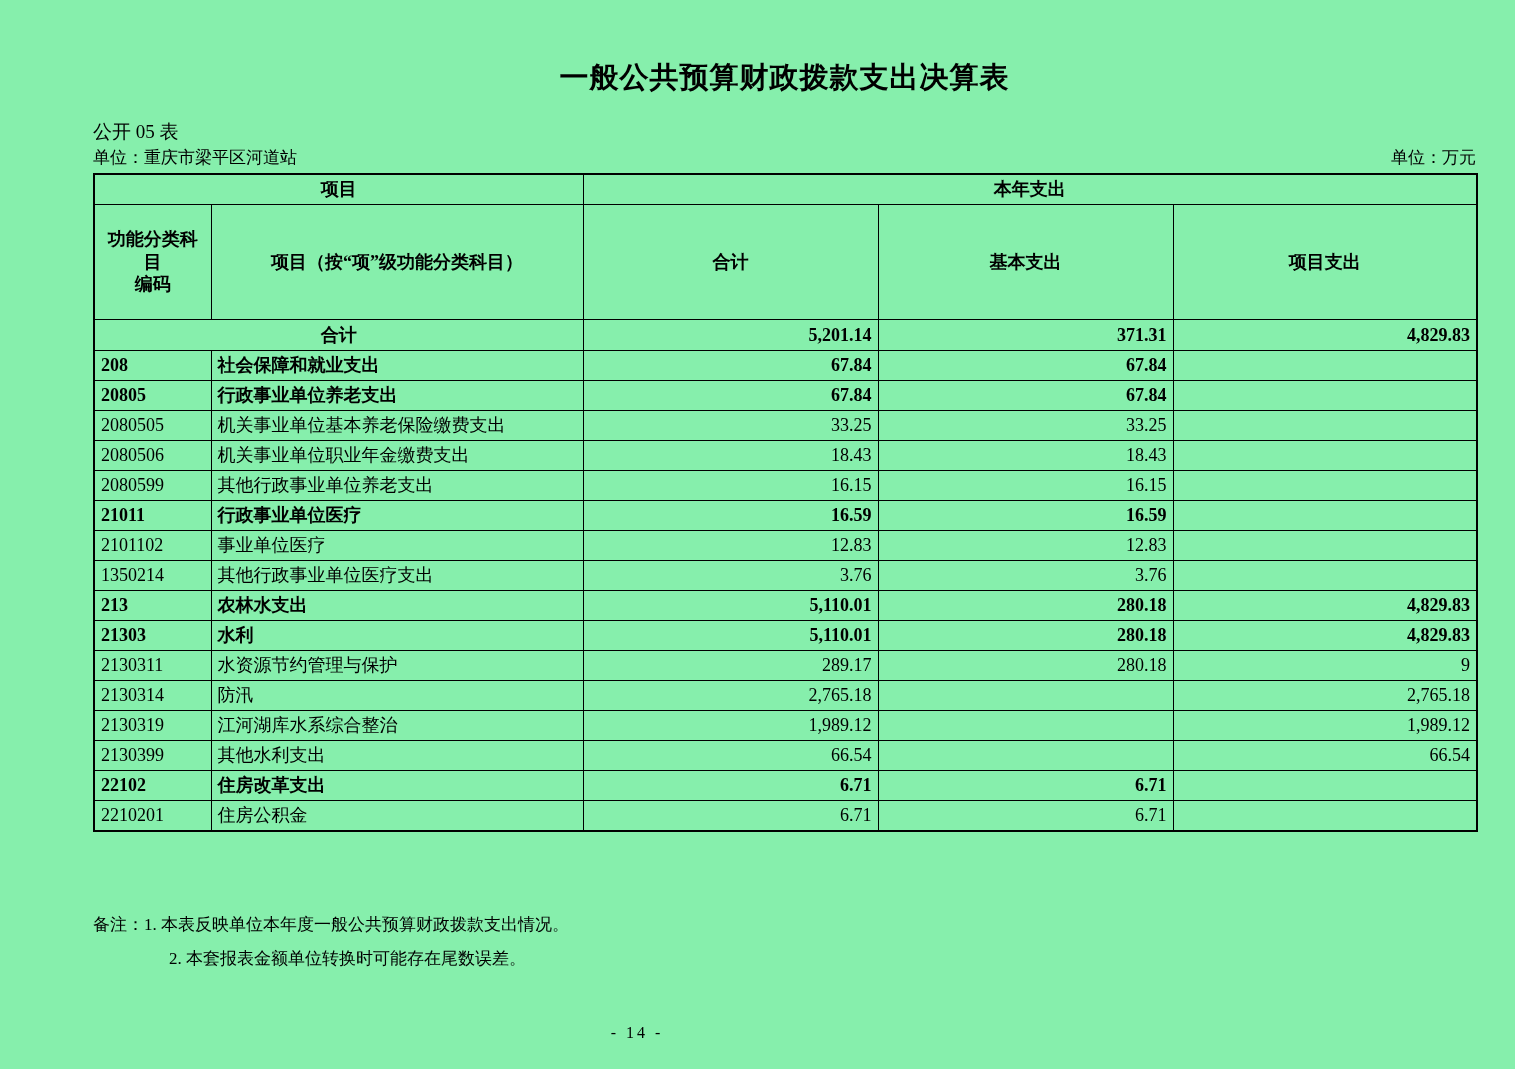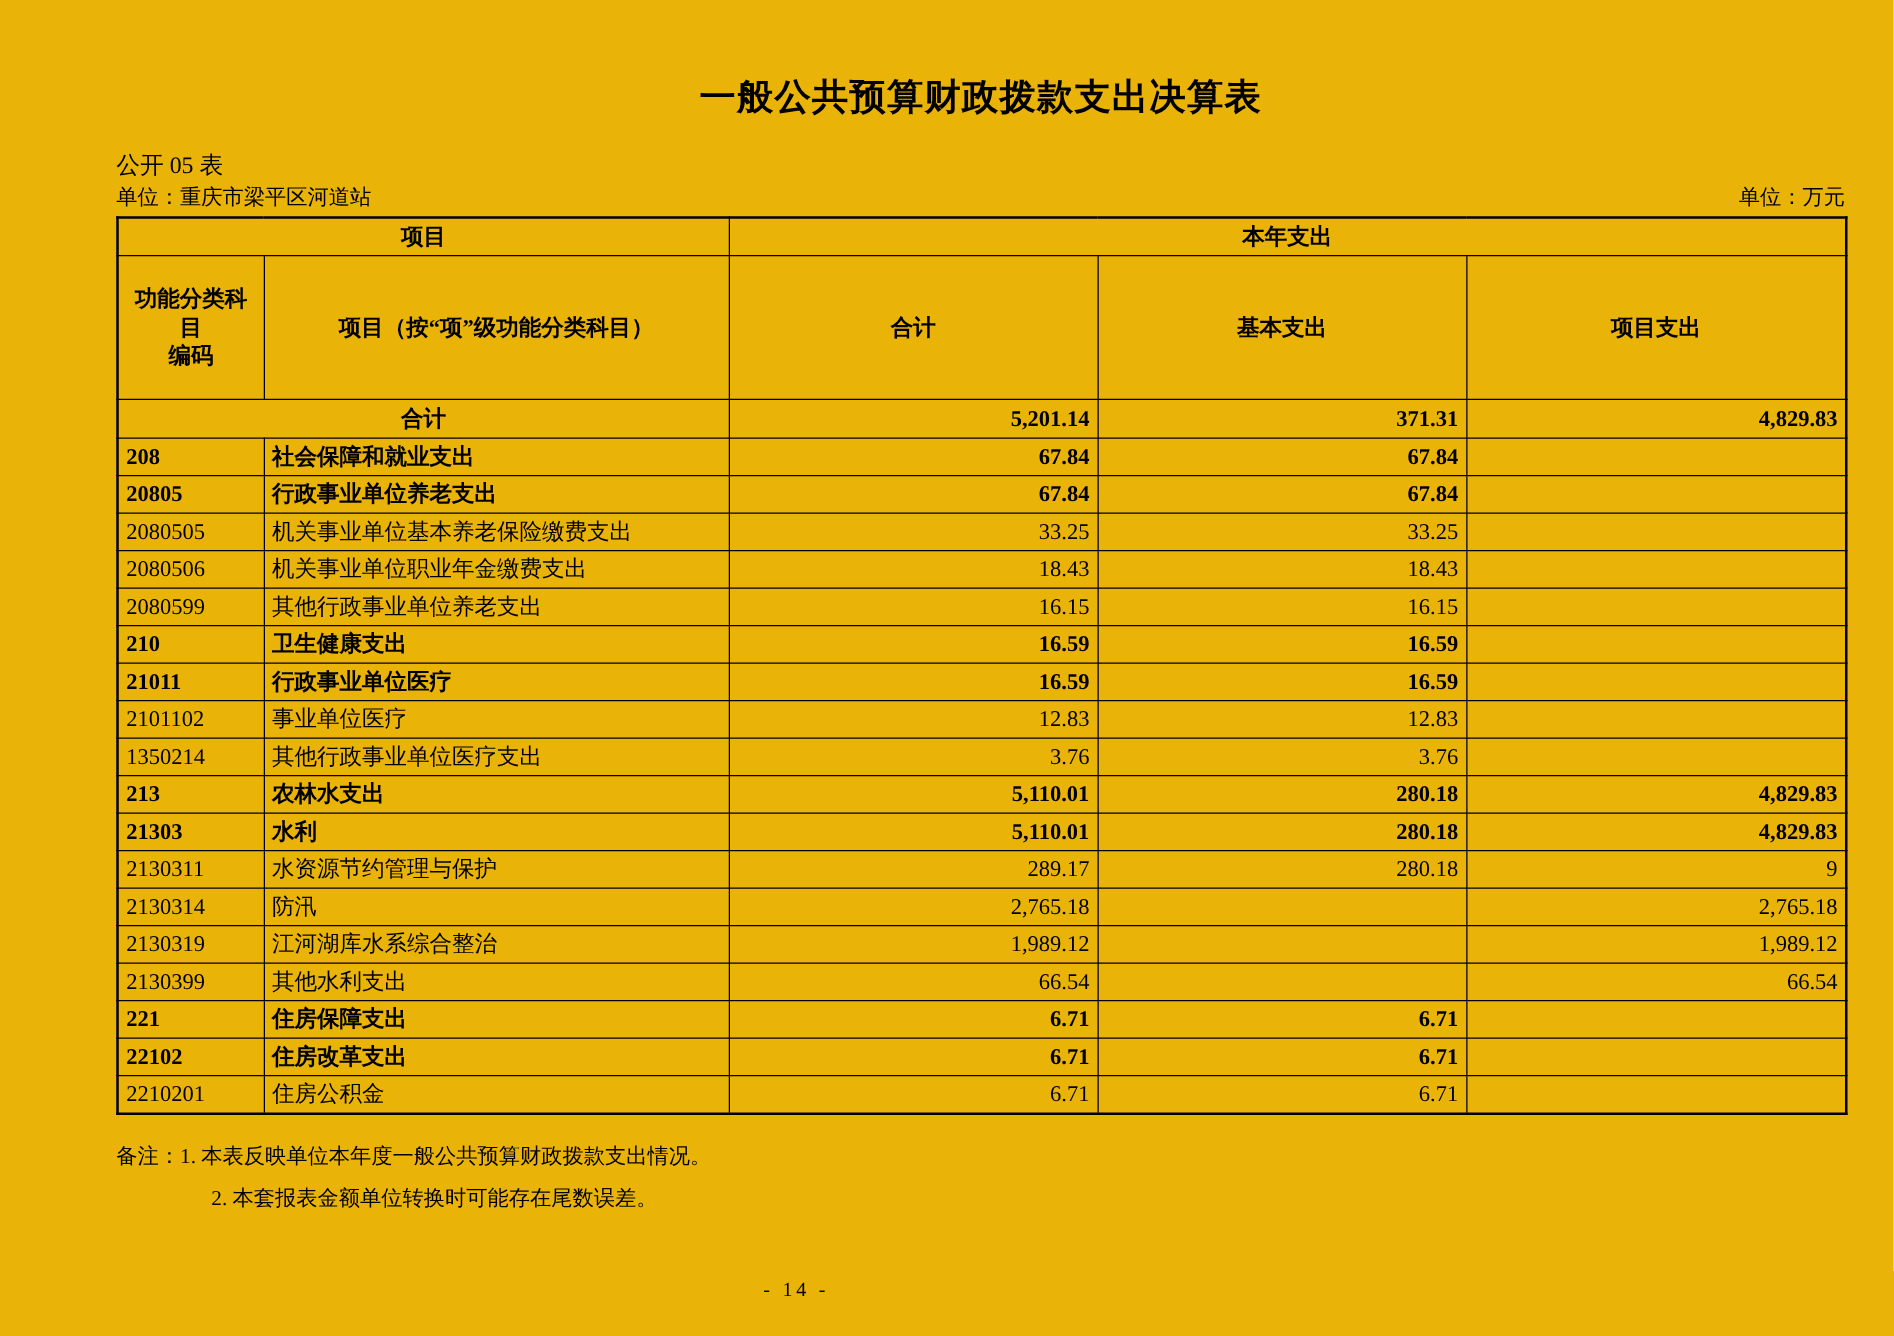--- a/index.html
+++ b/index.html
@@ -6,21 +6,21 @@
     margin: 0;
     padding: 0;
     background: #ffffff;
     color: #000000;
     font-family: "Liberation Serif", "DejaVu Serif", serif;
   }
   .page {
     position: relative;
     width: 1515px;
     height: 1069px;
-    background: #eab308;
+    background: #86efac;
     overflow: hidden;
   }
   .title {
     position: absolute;
     top: 58px;
     left: 93px;
     width: 1383px;
     text-align: center;
     font-size: 29px;
     font-weight: bold;
@@ -168,27 +168,20 @@
     <td class="num"></td>
   </tr>
         <tr>
     <td class="code">2080599</td>
     <td class="name">其他行政事业单位养老支出</td>
     <td class="num">16.15</td>
     <td class="num">16.15</td>
     <td class="num"></td>
   </tr>
         <tr class="bold">
-    <td class="code">210</td>
-    <td class="name">卫生健康支出</td>
-    <td class="num">16.59</td>
-    <td class="num">16.59</td>
-    <td class="num"></td>
-  </tr>
-        <tr class="bold">
     <td class="code">21011</td>
     <td class="name">行政事业单位医疗</td>
     <td class="num">16.59</td>
     <td class="num">16.59</td>
     <td class="num"></td>
   </tr>
         <tr>
     <td class="code">2101102</td>
     <td class="name">事业单位医疗</td>
     <td class="num">12.83</td>
@@ -236,27 +229,20 @@
     <td class="num">1,989.12</td>
     <td class="num"></td>
     <td class="num">1,989.12</td>
   </tr>
         <tr>
     <td class="code">2130399</td>
     <td class="name">其他水利支出</td>
     <td class="num">66.54</td>
     <td class="num"></td>
     <td class="num">66.54</td>
-  </tr>
-        <tr class="bold">
-    <td class="code">221</td>
-    <td class="name">住房保障支出</td>
-    <td class="num">6.71</td>
-    <td class="num">6.71</td>
-    <td class="num"></td>
   </tr>
         <tr class="bold">
     <td class="code">22102</td>
     <td class="name">住房改革支出</td>
     <td class="num">6.71</td>
     <td class="num">6.71</td>
     <td class="num"></td>
   </tr>
         <tr>
     <td class="code">2210201</td>

